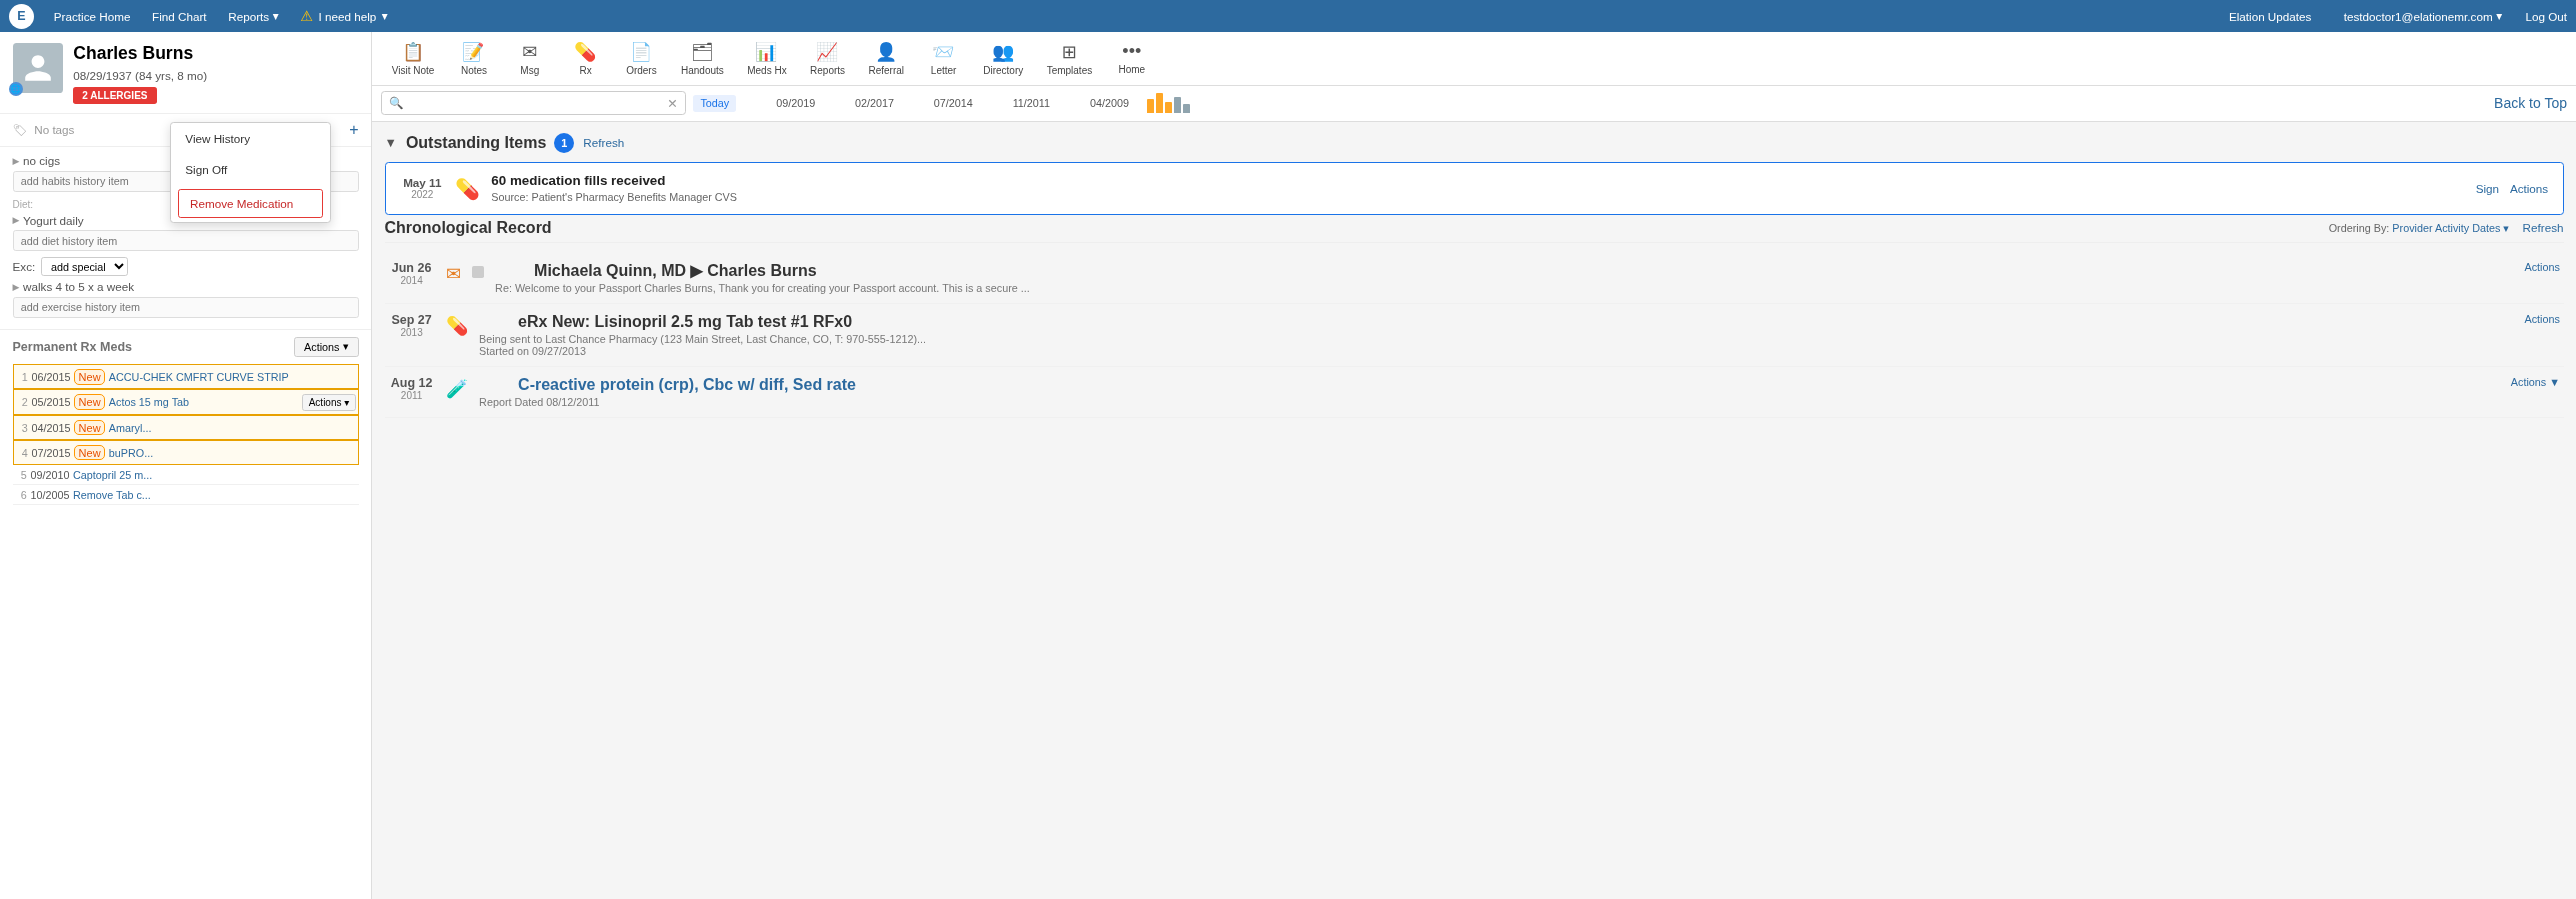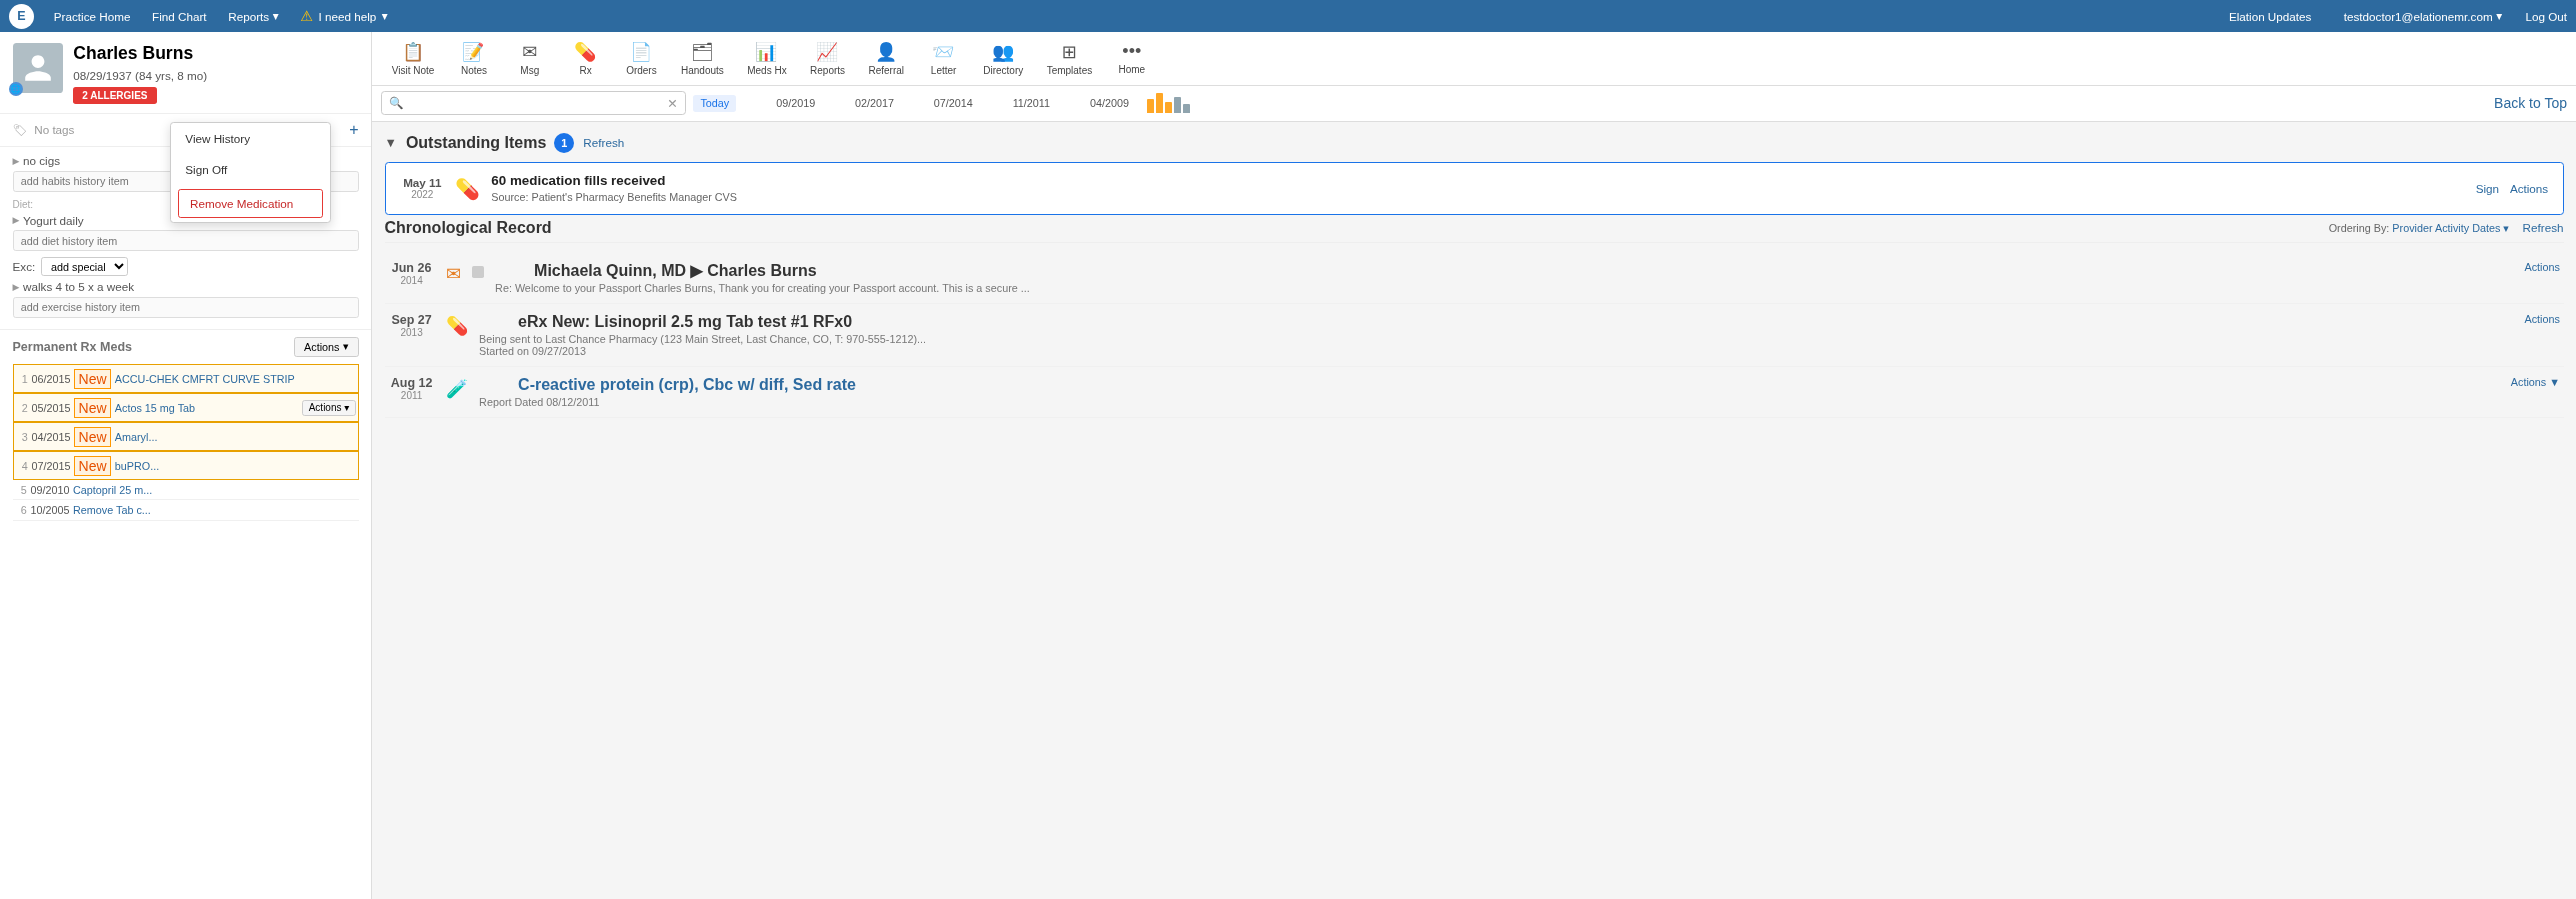--- a/index.html
+++ b/index.html
@@ -166,23 +166,23 @@
       font-size: 10.8px;
       border-bottom: 0.9px solid #f0f0f0;
       position: relative;
     }
     .med-num { color: #999; width: 12.5px; text-align: right; flex-shrink: 0; }
     .med-date { color: #555; flex-shrink: 0; }
     .med-new-badge {
       background: #fff3e0;
       border: 0.9px solid #ff9800;
       color: #e65100;
-      font-size: 14px;
+      font-size: 11px;
       padding: 0.9px 3.6px;
-      border-radius: 0;
+      border-radius: 5px;
       flex-shrink: 0;
     }
     .med-name { color: #2d6a9f; }
     .med-actions-btn {
       background: #f5f5f5;
       border: 0.9px solid #ccc;
       border-radius: 2.7px;
       padding: 1.8px 5.4px;
       font-size: 10px;
       cursor: pointer;

